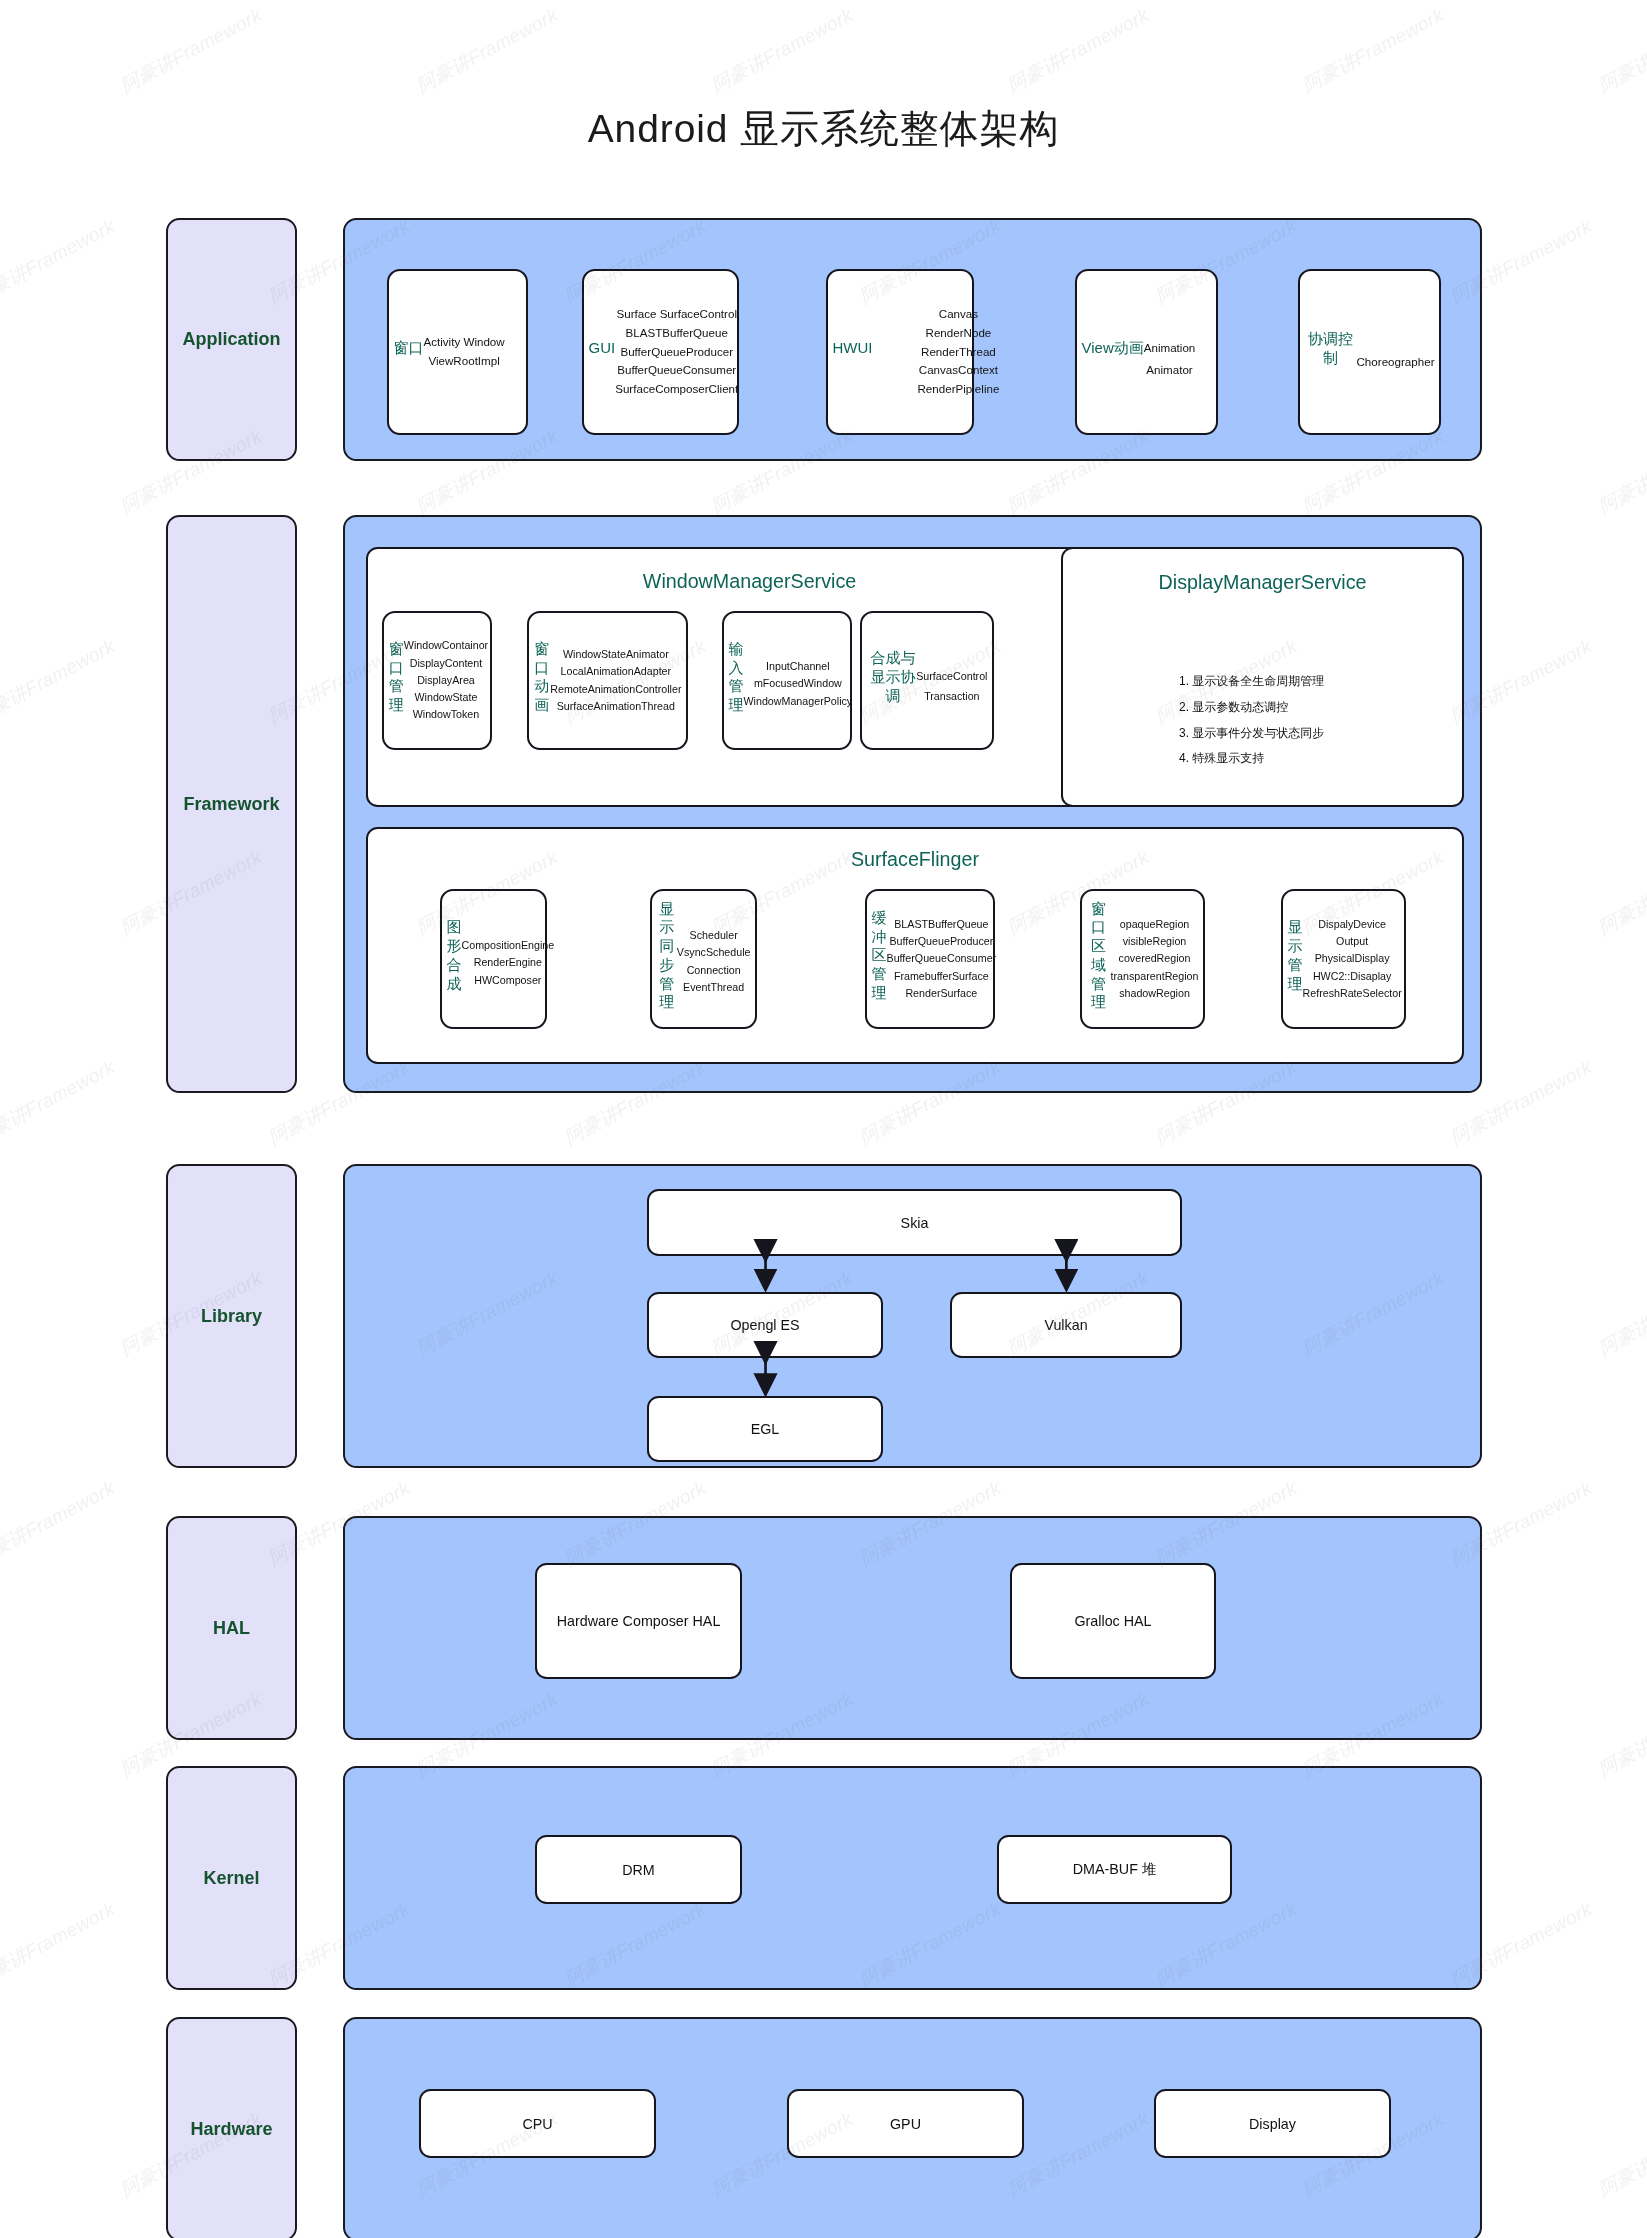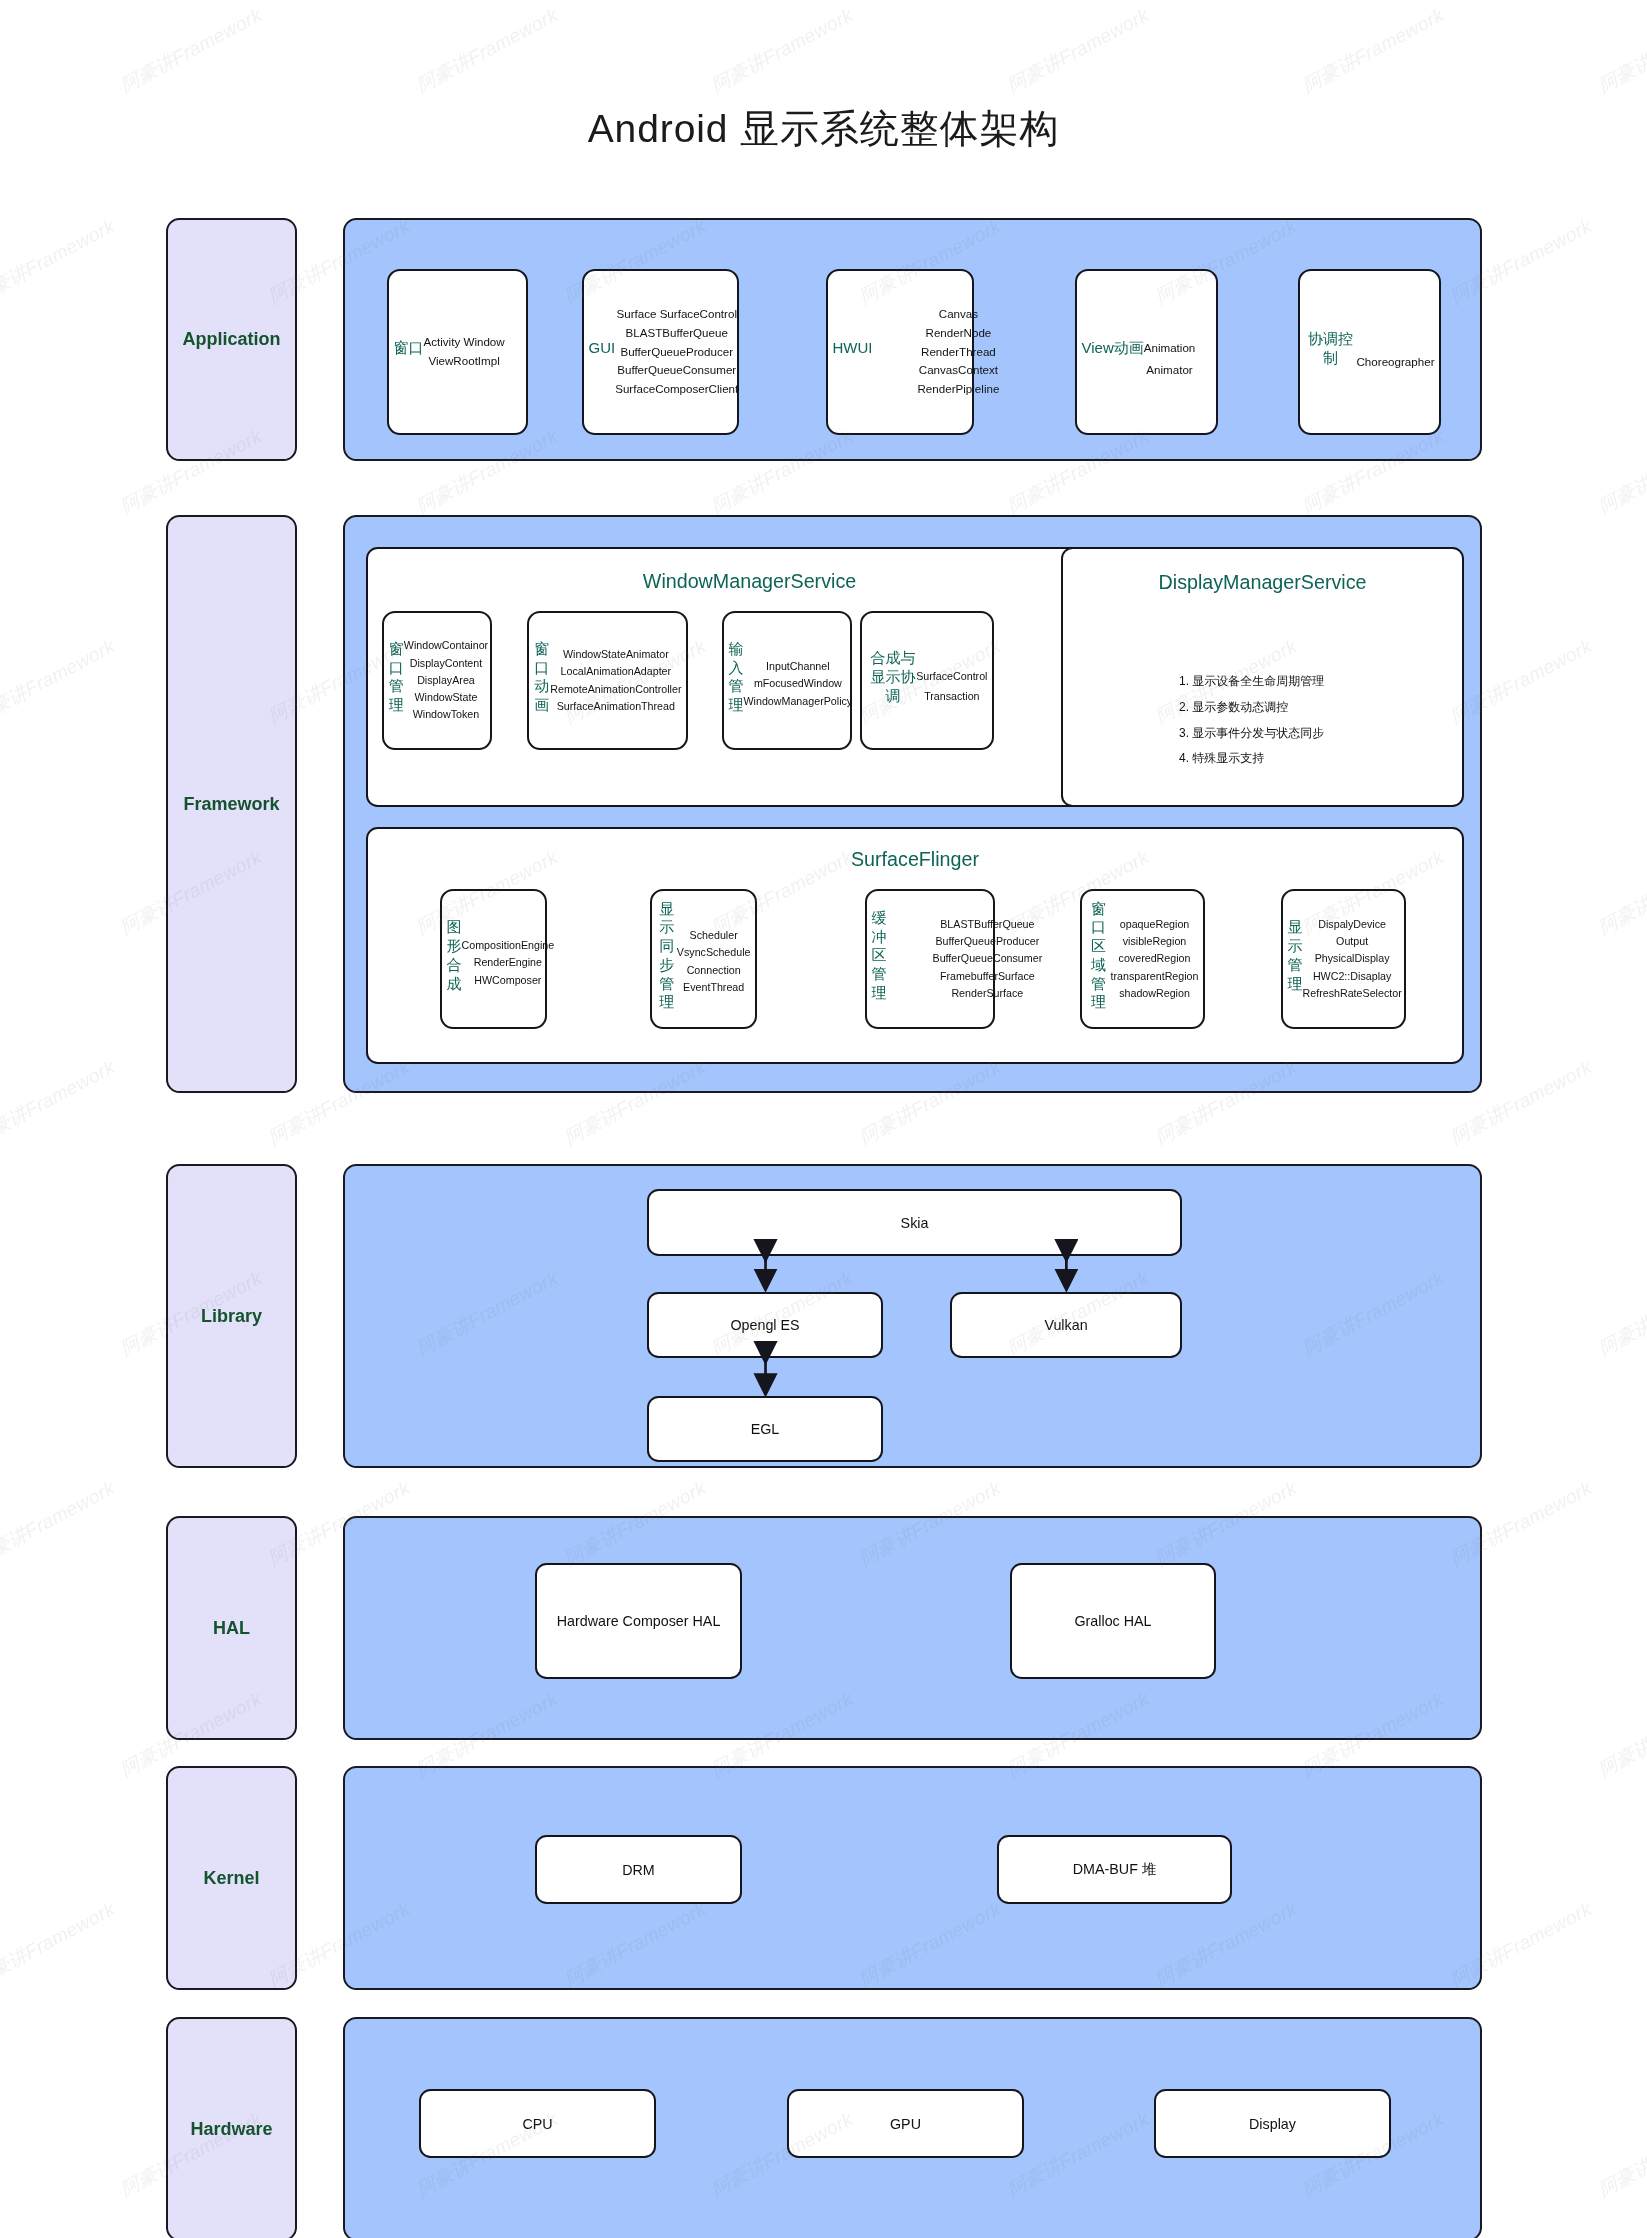--- a/index.html
+++ b/index.html
@@ -347,21 +347,21 @@
     <div class="card" style="left:282px;top:60px;width:107px;height:140px;">
       <div class="card-title">显示同步管理</div>
       <div class="card-items" style="font-size:10.7px;margin-top:5.4px;">
         <div>Scheduler</div>
         <div>VsyncSchedule</div>
         <div>Connection</div>
         <div>EventThread</div>
       </div>
     </div>
 
-    <div class="card" style="left:497px;top:60px;width:130px;height:140px;gap:46px;">
+    <div class="card" style="left:497px;top:60px;width:130px;height:140px;">
       <div class="card-title">缓冲区管理</div>
       <div class="card-items" style="font-size:10.7px;">
         <div>BLASTBufferQueue</div>
         <div>BufferQueueProducer</div>
         <div>BufferQueueConsumer</div>
         <div>FramebufferSurface</div>
         <div>RenderSurface</div>
       </div>
     </div>
 

